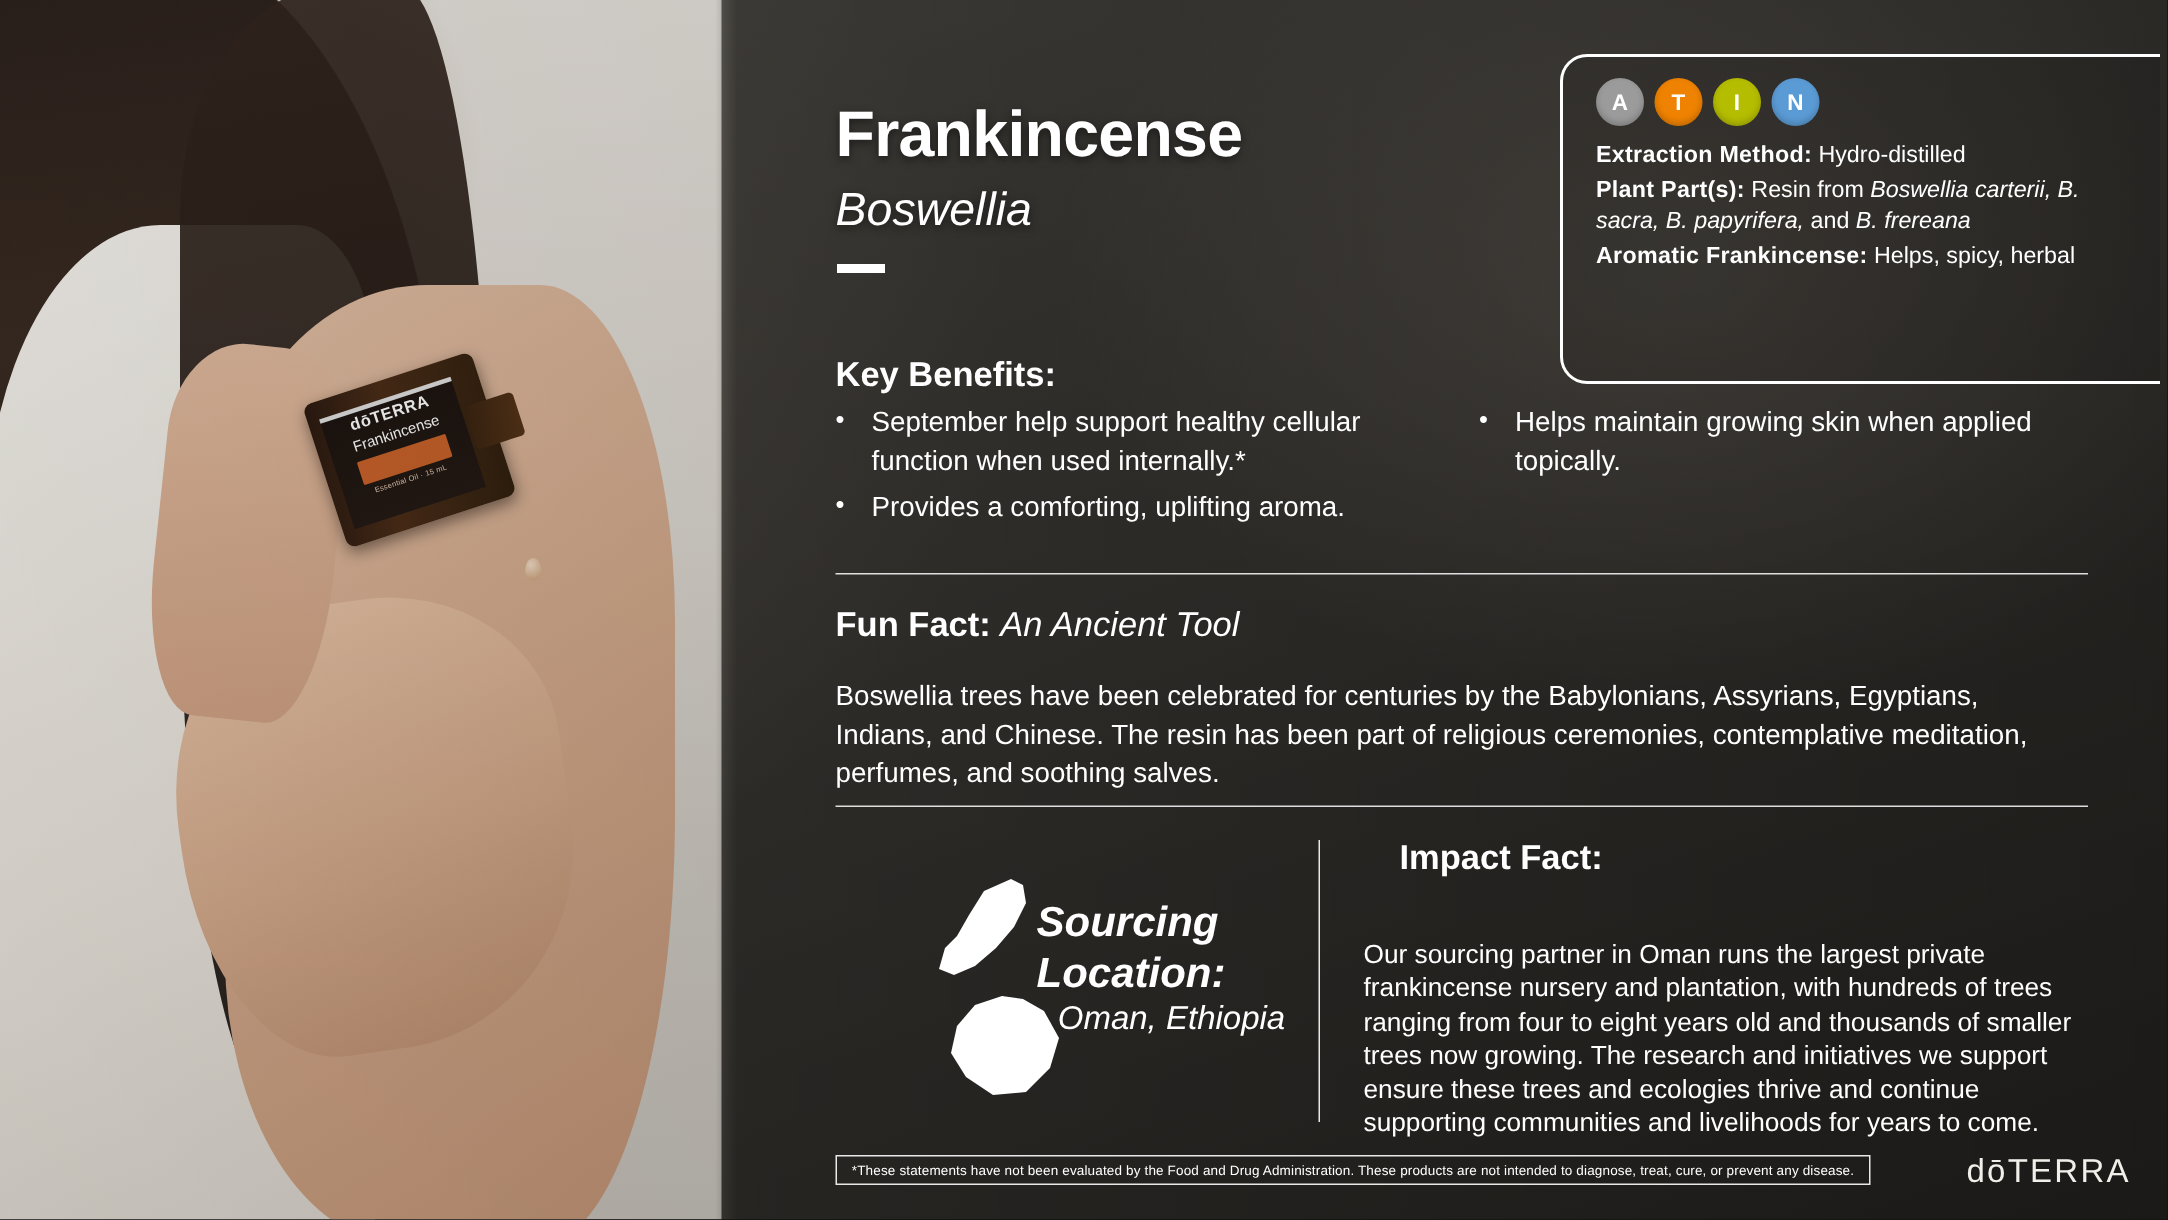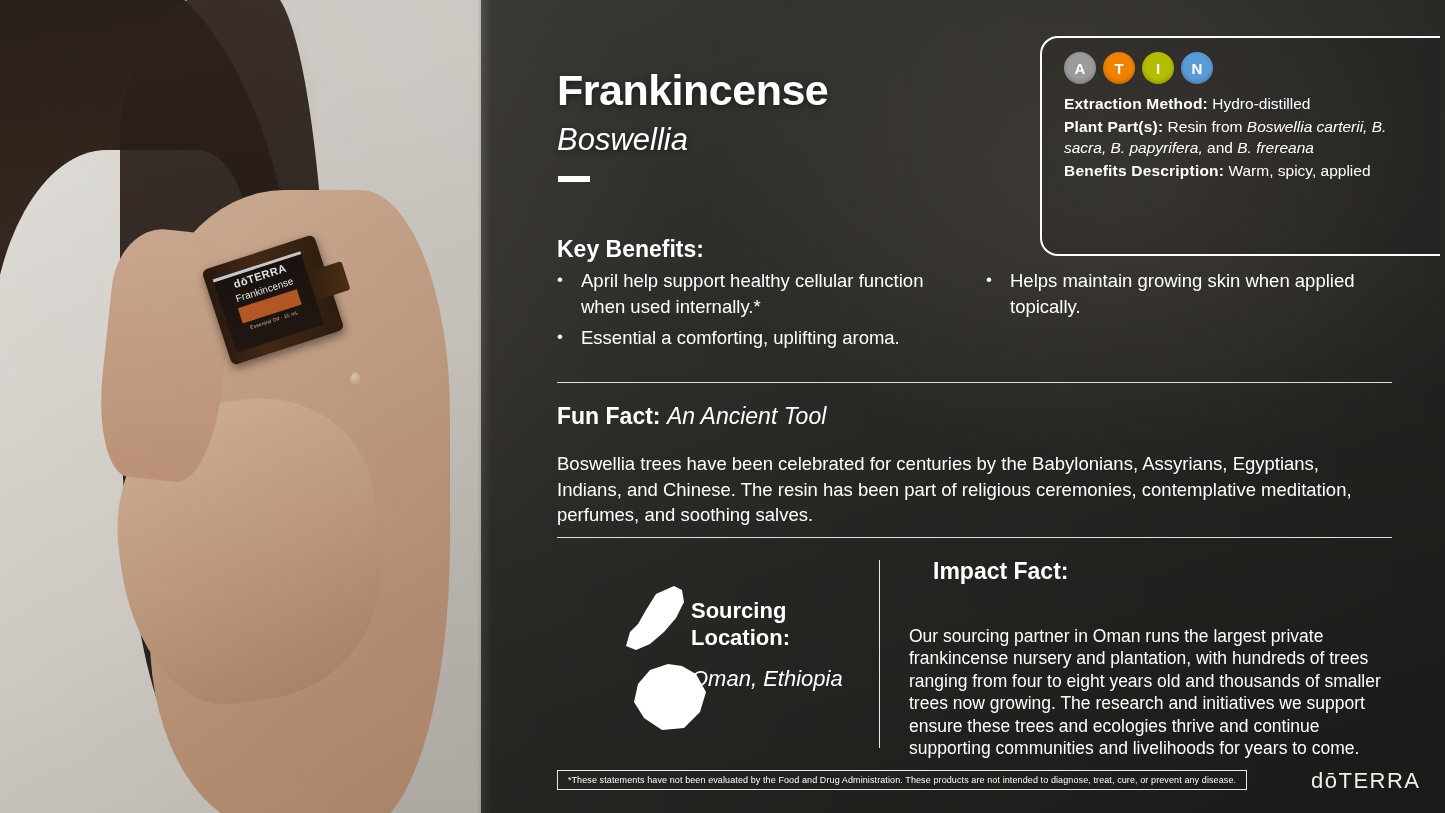--- a/index.html
+++ b/index.html
@@ -278,31 +278,33 @@
   
   .map {
     position: absolute;
     left: 135px; top: 580px;
     width: 120px; height: 160px;
   }
   .sourcing-label {
     position: absolute;
     left: 210px; top: 598px;
     width: 170px;
-    font-size: 22px;
+    font-size: 28px;
     font-weight: bold;
     line-height: 1.22;
+    font-style: italic;
   }
   .sourcing-value {
     position: absolute;
     left: 210px; top: 665px;
     width: 180px;
     font-size: 22px;
     font-style: italic;
     line-height: 1.25;
+    text-align: center;
   }
   .vdivider {
     position: absolute;
     left: 398px; top: 560px;
     width: 1px; height: 188px;
     background: rgba(255,255,255,0.9);
   }
   .impact-head {
     position: absolute;
     left: 452px; top: 558px;
@@ -382,35 +384,35 @@
         <b>Extraction Method:</b>
         <span>Hydro-distilled</span>
       </div>
 
       <div class="info-line">
         <b>Plant Part(s):</b>
         <span>Resin from </span><i>Boswellia carterii, B. sacra, B. papyrifera,</i><span> and </span><i>B. frereana</i>
       </div>
 
       <div class="info-line">
-        <b>Benefits Description:</b>
-        <span>Warm, spicy, applied</span>
+        <b>Aromatic Frankincense:</b>
+        <span>Helps, spicy, herbal</span>
       </div>
     </div>
 
     <div class="kb-heading">Key Benefits:</div>
 
     <div class="bullets-left">
       <div class="bullet">
         <span class="dot">•</span>
-        <span>April help support healthy cellular function when used internally.*</span>
+        <span>September help support healthy cellular function when used internally.*</span>
       </div>
       <div class="bullet">
         <span class="dot">•</span>
-        <span>Essential a comforting, uplifting aroma.</span>
+        <span>Provides a comforting, uplifting aroma.</span>
       </div>
     </div>
 
     <div class="bullets-right">
       <div class="bullet">
         <span class="dot">•</span>
         <span>Helps maintain growing skin when applied topically.</span>
       </div>
     </div>
 

